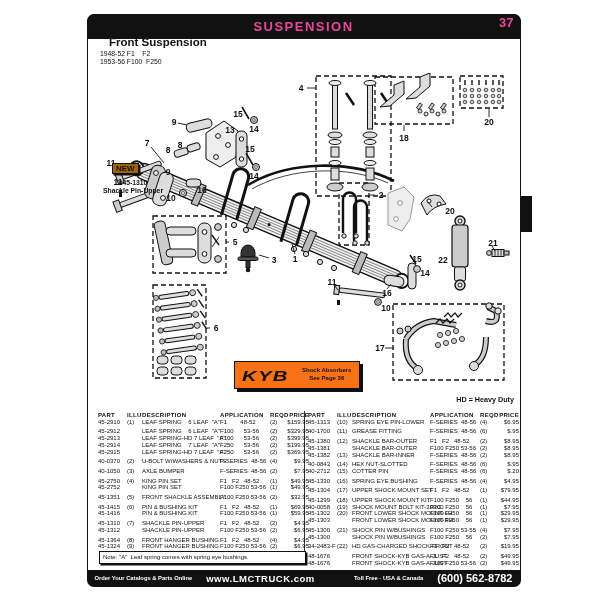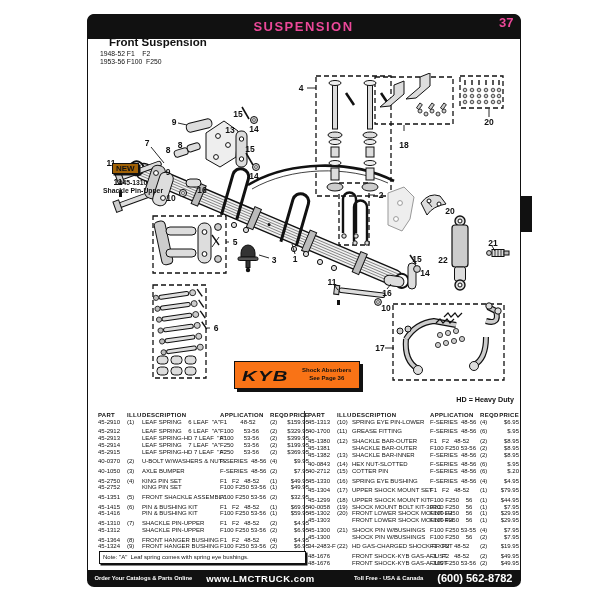--- a/index.html
+++ b/index.html
@@ -380,21 +380,21 @@
         <line x1="404" y1="173" x2="407" y2="178"></line>
         <line x1="246" y1="212" x2="250" y2="217"></line>
         <line x1="299" y1="216" x2="303" y2="211"></line>
       </g>
     </svg>
 
     <div class="diagram-callouts">
 
         <div class="callout" style="left: 213px; top: 15px;"><span>4</span></div>
 
-        <div class="callout" style="left: 316px; top: 72px;"><span>18</span></div>
+        <div class="callout" style="left: 316px; top: 65px;"><span>18</span></div>
 
         <div class="callout" style="left: 401px; top: 49px;"><span>20</span></div>
 
         <div class="callout" style="left: 86px; top: 49px;"><span>9</span></div>
 
         <div class="callout" style="left: 150px; top: 41px;"><span>15</span></div>
 
         <div class="callout" style="left: 142px; top: 57px;"><span>13</span></div>
 
         <div class="callout" style="left: 166px; top: 56px;"><span>14</span></div>

